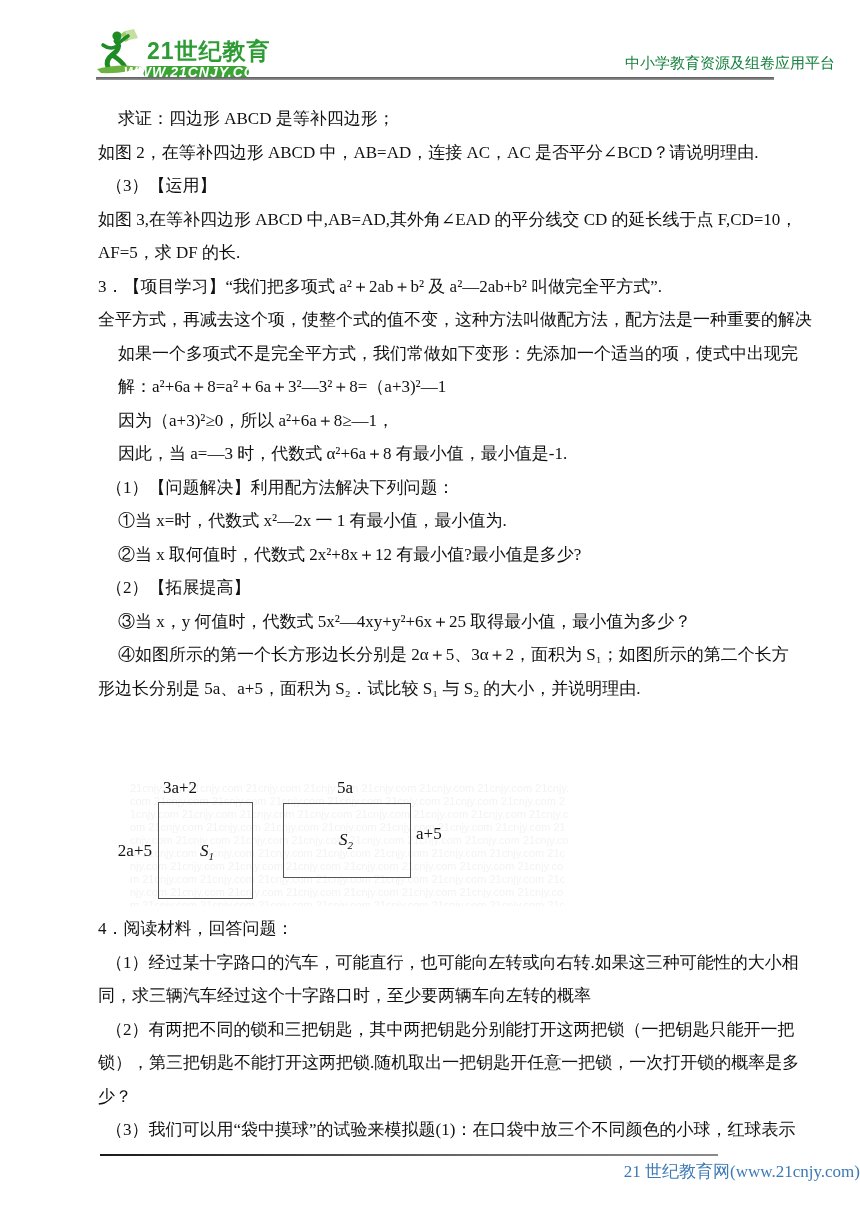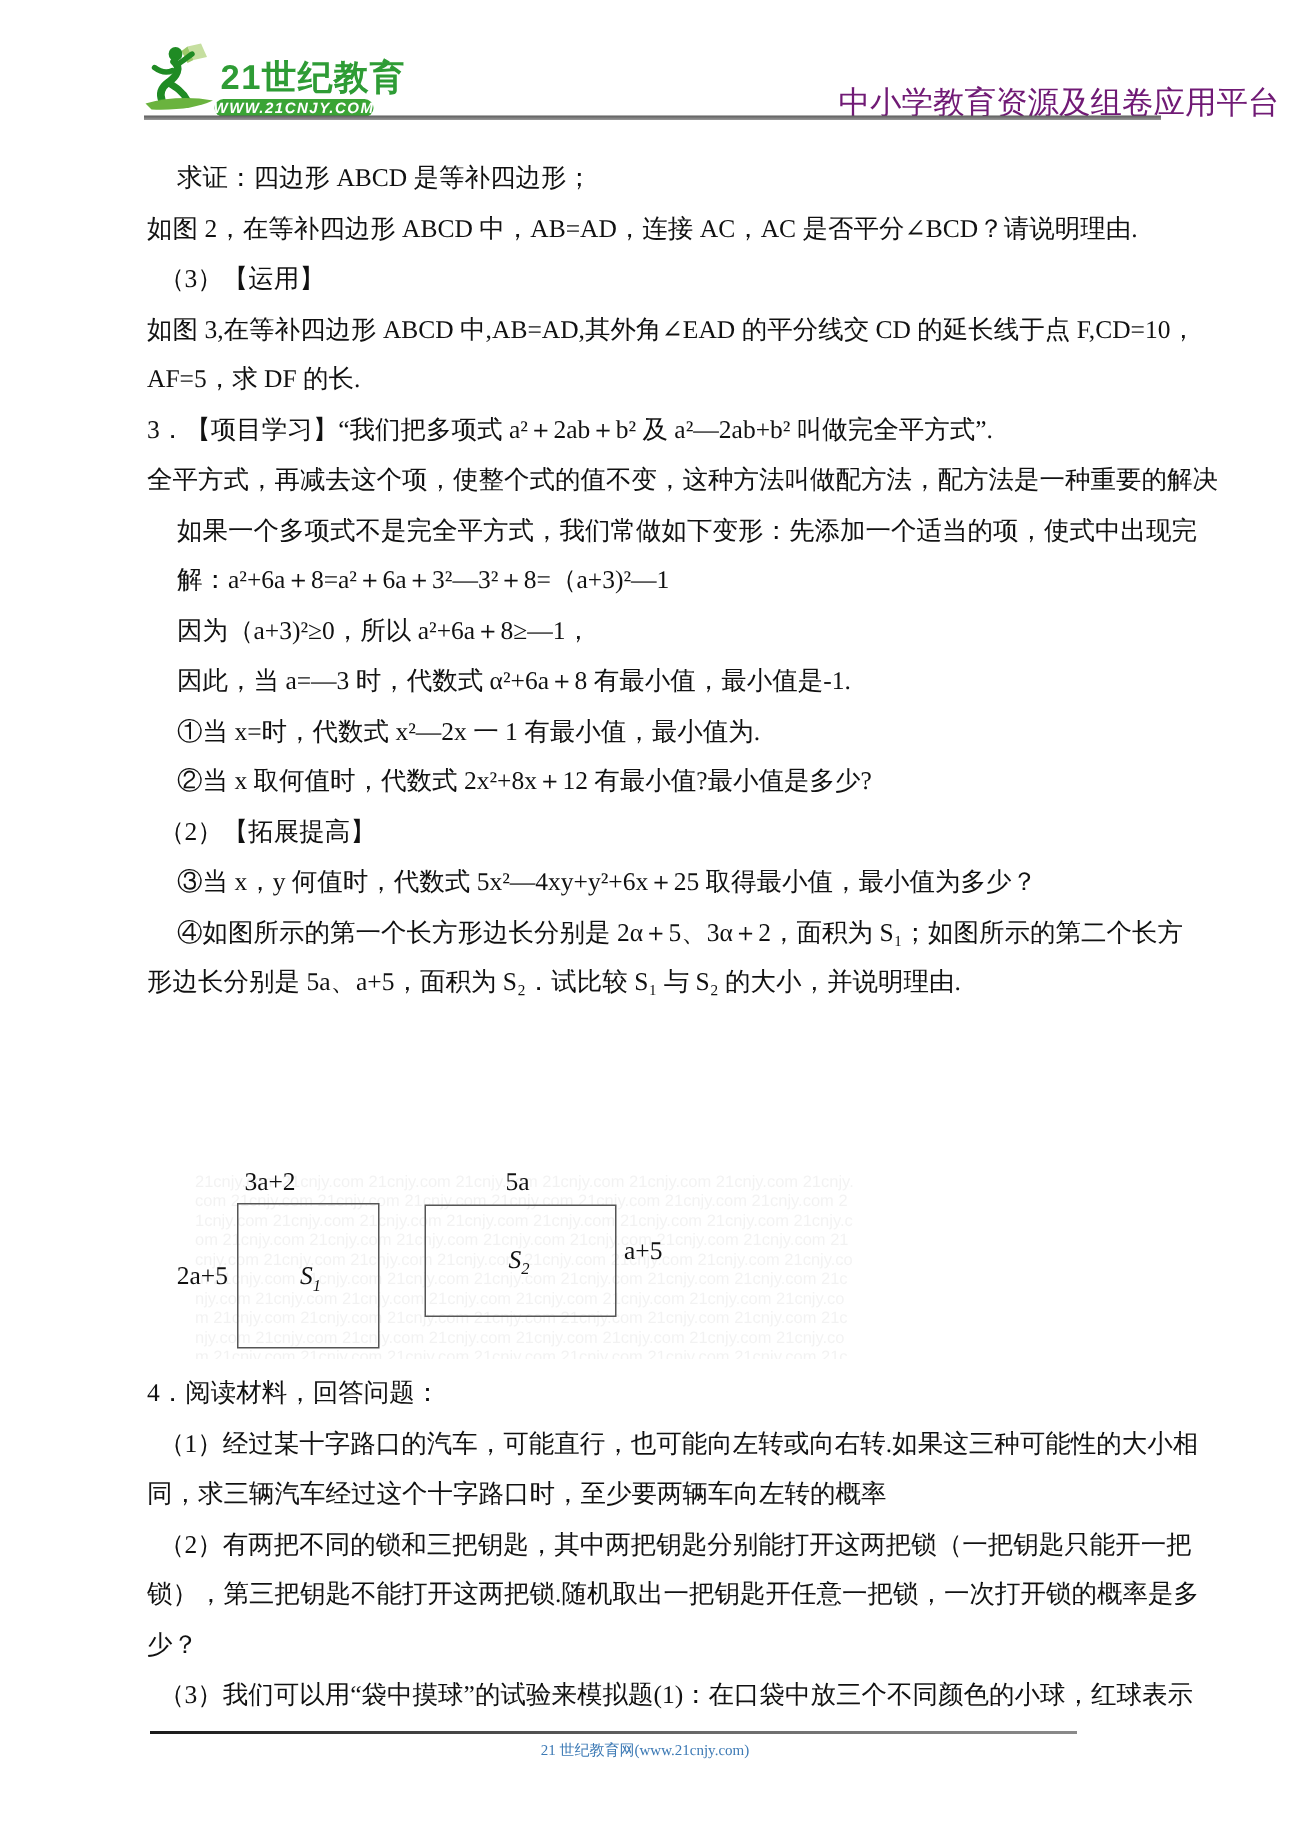--- a/index.html
+++ b/index.html
@@ -20,26 +20,26 @@
     font-size:23px;font-weight:bold;
     color:#2e9c35;letter-spacing:1px;white-space:nowrap;
   }
   #logo-banner{
     position:absolute;left:48px;top:40px;width:106px;height:12px;
     background:#3aa435;border-radius:6px;
     display:flex;align-items:center;justify-content:center;
   }
   #logo-banner span{
     font-family:"Liberation Sans","DejaVu Sans",sans-serif;
-    font-size:10px;font-weight:bold;color:#ffffff;letter-spacing:1px;
+    font-size:14px;font-weight:bold;color:#ffffff;letter-spacing:1px;
     font-style:italic;white-space:nowrap;text-align:center;
   }
   #platform{
-    position:absolute;top:54px;right:7px;
-    font-size:21px;color:#701a75;white-space:nowrap;
+    position:absolute;top:54px;right:25px;
+    font-size:15px;color:#15803d;white-space:nowrap;
   }
   #header-line{
     position:absolute;left:96px;top:77px;width:678px;height:3px;
     background:linear-gradient(to bottom,#5a5a5a,#9a9a9a);
   }
   
   .textblock{position:absolute;left:98px;width:710px;}
   #block1{top:102px;}
   #block2{top:912px;}
   .tline{
@@ -68,21 +68,21 @@
     position:absolute;font-size:17px;font-style:italic;color:#111;white-space:nowrap;
   }
   .area-label sub{font-size:11px;}
   
   #footer-line{
     position:absolute;left:100px;top:1154px;width:618px;height:2px;
     background:linear-gradient(to right,#1a1a1a,#6a6a6a 60%,#8a8a8a);
   }
   #footer-site{
     position:absolute;left:0;top:1160px;width:860px;
-    text-align:center;font-size:10px;color:#3d7ab5;white-space:nowrap;
+    text-align:right;font-size:17px;color:#3d7ab5;white-space:nowrap;
   }
 </style>
 </head>
 <body>
 
 <div id="page">
 
   <div id="logo">
     <svg id="logo-runner" width="50" height="48" viewBox="0 0 50 48">
       <path d="M30 3 L39 1 L43 10 L34 12 Z" fill="#c6dfa0"></path>
@@ -107,20 +107,21 @@
       <div class="tline ind0">如图 2，在等补四边形 ABCD 中，AB=AD，连接 AC，AC 是否平分∠BCD？请说明理由.</div>
       <div class="tline ind1">（3）【运用】</div>
       <div class="tline ind0">如图 3,在等补四边形 ABCD 中,AB=AD,其外角∠EAD 的平分线交 CD 的延长线于点 F,CD=10，</div>
       <div class="tline ind0">AF=5，求 DF 的长.</div>
       <div class="tline ind0">3．【项目学习】“我们把多项式 a²＋2ab＋b² 及 a²—2ab+b² 叫做完全平方式”.</div>
       <div class="tline ind0">全平方式，再减去这个项，使整个式的值不变，这种方法叫做配方法，配方法是一种重要的解决</div>
       <div class="tline ind2">如果一个多项式不是完全平方式，我们常做如下变形：先添加一个适当的项，使式中出现完</div>
       <div class="tline ind2">解：a²+6a＋8=a²＋6a＋3²—3²＋8=（a+3)²—1</div>
       <div class="tline ind2">因为（a+3)²≥0，所以 a²+6a＋8≥—1，</div>
       <div class="tline ind2">因此，当 a=—3 时，代数式 α²+6a＋8 有最小值，最小值是-1.</div>
+      <div class="tline ind1">（1）【问题解决】利用配方法解决下列问题：</div>
       <div class="tline ind2">①当 x=时，代数式 x²—2x 一 1 有最小值，最小值为.</div>
       <div class="tline ind2">②当 x 取何值时，代数式 2x²+8x＋12 有最小值?最小值是多少?</div>
       <div class="tline ind1">（2）【拓展提高】</div>
       <div class="tline ind2">③当 x，y 何值时，代数式 5x²—4xy+y²+6x＋25 取得最小值，最小值为多少？</div>
       <div class="tline ind2">④如图所示的第一个长方形边长分别是 2α＋5、3α＋2，面积为 S₁；如图所示的第二个长方</div>
       <div class="tline ind0">形边长分别是 5a、a+5，面积为 S₂．试比较 S₁ 与 S₂ 的大小，并说明理由.</div>
     </div>
 
   <div id="figure">
     <div id="fig-watermark">21cnjy.com 21cnjy.com 21cnjy.com 21cnjy.com 21cnjy.com 21cnjy.com 21cnjy.com 21cnjy.com 21cnjy.com 21cnjy.com 21cnjy.com 21cnjy.com 21cnjy.com 21cnjy.com 21cnjy.com 21cnjy.com 21cnjy.com 21cnjy.com 21cnjy.com 21cnjy.com 21cnjy.com 21cnjy.com 21cnjy.com 21cnjy.com 21cnjy.com 21cnjy.com 21cnjy.com 21cnjy.com 21cnjy.com 21cnjy.com 21cnjy.com 21cnjy.com 21cnjy.com 21cnjy.com 21cnjy.com 21cnjy.com 21cnjy.com 21cnjy.com 21cnjy.com 21cnjy.com 21cnjy.com 21cnjy.com 21cnjy.com 21cnjy.com 21cnjy.com 21cnjy.com 21cnjy.com 21cnjy.com 21cnjy.com 21cnjy.com 21cnjy.com 21cnjy.com 21cnjy.com 21cnjy.com 21cnjy.com 21cnjy.com 21cnjy.com 21cnjy.com 21cnjy.com 21cnjy.com 21cnjy.com 21cnjy.com 21cnjy.com 21cnjy.com 21cnjy.com 21cnjy.com 21cnjy.com 21cnjy.com 21cnjy.com 21cnjy.com 21cnjy.com 21cnjy.com 21cnjy.com 21cnjy.com 21cnjy.com 21cnjy.com 21cnjy.com 21cnjy.com 21cnjy.com 21cnjy.com </div>

